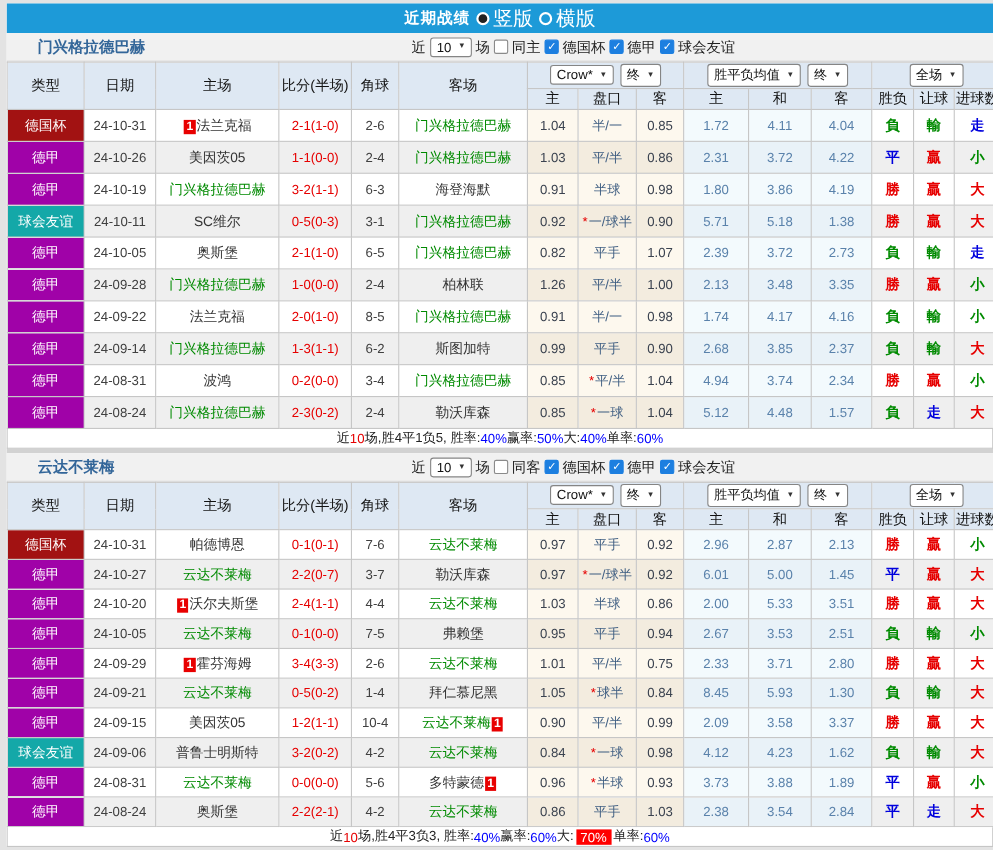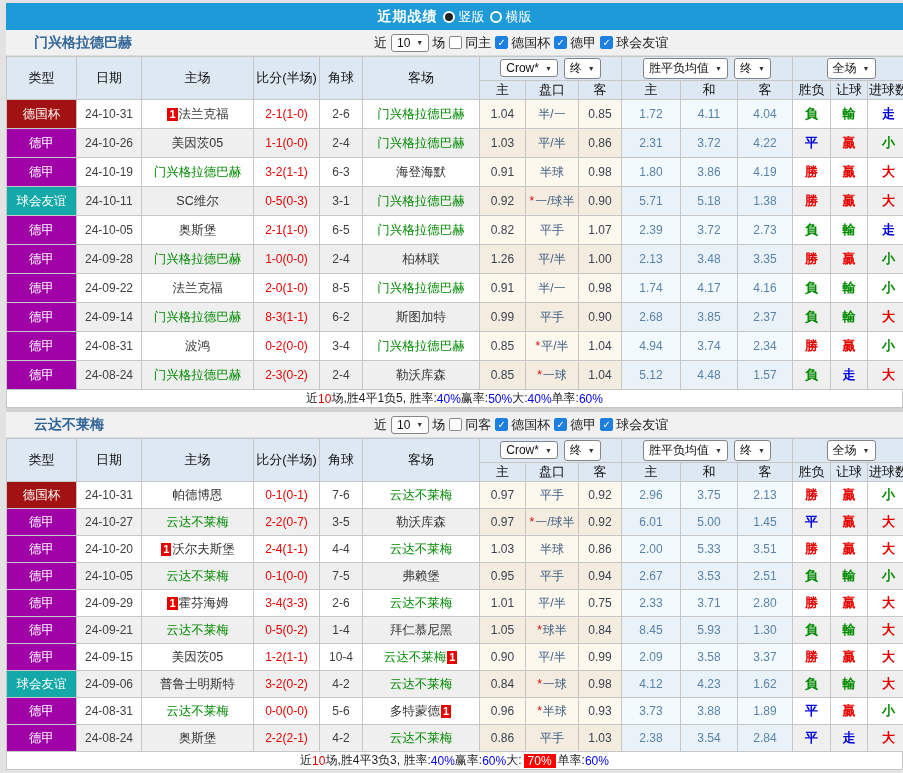--- a/index.html
+++ b/index.html
@@ -7,21 +7,21 @@
   body {
     font-family: "Liberation Sans", "DejaVu Sans", sans-serif;
     background:#e3e3e3;
   }
   .viewport { width:903px; height:773px; overflow:hidden; background:#e3e3e3; position:relative; }
   .content  { margin:3px 0 0 6px; width:897px; overflow:hidden; background:#fff; }
 
   
   .topbar { height:27px; background:#1d9ad8; display:flex; align-items:center; justify-content:center; gap:5px; color:#fff; }
   .topbar .t { font-weight:bold; font-size:14px; letter-spacing:1px; }
-  .radio { display:inline-flex; align-items:center; gap:4px; font-size:13px; cursor:pointer; }
+  .radio { display:inline-flex; align-items:center; gap:4px; font-size:18px; cursor:pointer; }
   .rdot { width:12px; height:12px; border-radius:50%; border:2px solid #fff; }
   .rdot.sel { background:#222; }
   .rdot.un  { background:transparent; }
 
   
   .controls { height:26px; background:#f1f1f1; display:flex; align-items:center; font-size:13px; color:#222; border-bottom:1px solid #ddd; }
   .team-title { color:#336699; font-weight:bold; font-size:14px; margin-left:28px; width:200px; }
   .filters { display:flex; align-items:center; gap:3px; margin-left:140px; white-space:nowrap; }
   .flabel { margin-right:1px; }
 
@@ -279,21 +279,21 @@
                 <td class="avg">4.17</td>
                 <td class="avg">4.16</td>
                 <td class="plain mark" style="color: rgb(0, 138, 0);">負</td>
                 <td class="plain mark" style="color: rgb(0, 138, 0);">輸</td>
                 <td class="plain mark" style="color: rgb(0, 138, 0);">小</td>
               </tr>
               <tr class="alt">
                 <td class="lg" style="background: rgb(160, 2, 168);">德甲</td>
                 <td class="plain date">24-09-14</td>
                 <td class="plain"><span class="team tracked">门兴格拉德巴赫</span></td>
-                <td class="plain score">8-3(1-1)</td>
+                <td class="plain score">1-3(1-1)</td>
                 <td class="plain corners">6-2</td>
                 <td class="plain"><span class="team">斯图加特</span></td>
                 <td class="asia">0.99</td>
                 <td class="asia"><span class="line">平手</span></td>
                 <td class="asia">0.90</td>
                 <td class="avg">2.68</td>
                 <td class="avg">3.85</td>
                 <td class="avg">2.37</td>
                 <td class="plain mark" style="color: rgb(0, 138, 0);">負</td>
                 <td class="plain mark" style="color: rgb(0, 138, 0);">輸</td>
@@ -431,32 +431,32 @@
                 <td class="lg" style="background: rgb(162, 18, 18);">德国杯</td>
                 <td class="plain date">24-10-31</td>
                 <td class="plain"><span class="team">帕德博恩</span></td>
                 <td class="plain score">0-1(0-1)</td>
                 <td class="plain corners">7-6</td>
                 <td class="plain"><span class="team tracked">云达不莱梅</span></td>
                 <td class="asia">0.97</td>
                 <td class="asia"><span class="line">平手</span></td>
                 <td class="asia">0.92</td>
                 <td class="avg">2.96</td>
-                <td class="avg">3.75</td>
+                <td class="avg">2.87</td>
                 <td class="avg">2.13</td>
                 <td class="plain mark" style="color: rgb(230, 0, 0);">勝</td>
                 <td class="plain mark" style="color: rgb(230, 0, 0);">贏</td>
                 <td class="plain mark" style="color: rgb(0, 138, 0);">小</td>
               </tr>
               <tr class="alt">
                 <td class="lg" style="background: rgb(160, 2, 168);">德甲</td>
                 <td class="plain date">24-10-27</td>
                 <td class="plain"><span class="team tracked">云达不莱梅</span></td>
                 <td class="plain score">2-2(0-7)</td>
-                <td class="plain corners">3-5</td>
+                <td class="plain corners">3-7</td>
                 <td class="plain"><span class="team">勒沃库森</span></td>
                 <td class="asia">0.97</td>
                 <td class="asia"><span class="star">*</span><span class="line">一/球半</span></td>
                 <td class="asia">0.92</td>
                 <td class="avg">6.01</td>
                 <td class="avg">5.00</td>
                 <td class="avg">1.45</td>
                 <td class="plain mark" style="color: rgb(0, 0, 221);">平</td>
                 <td class="plain mark" style="color: rgb(230, 0, 0);">贏</td>
                 <td class="plain mark" style="color: rgb(230, 0, 0);">大</td>

